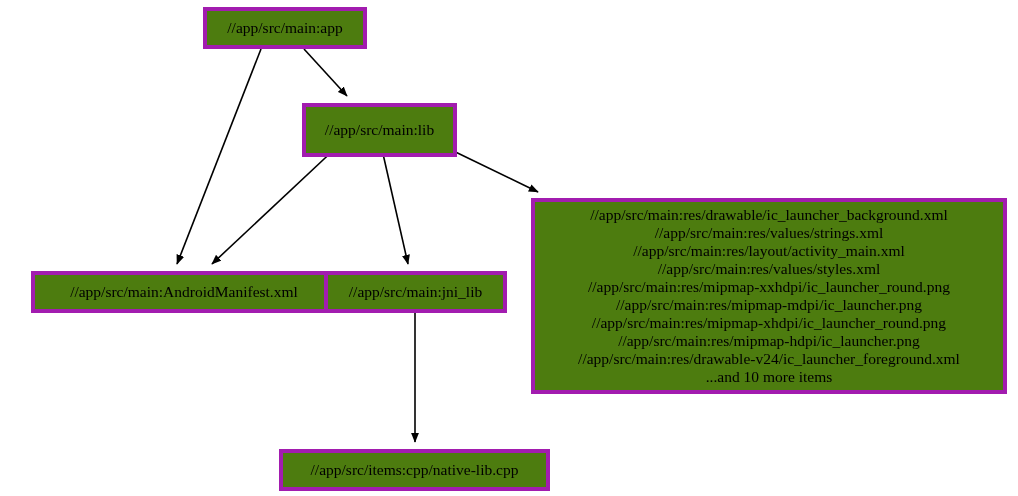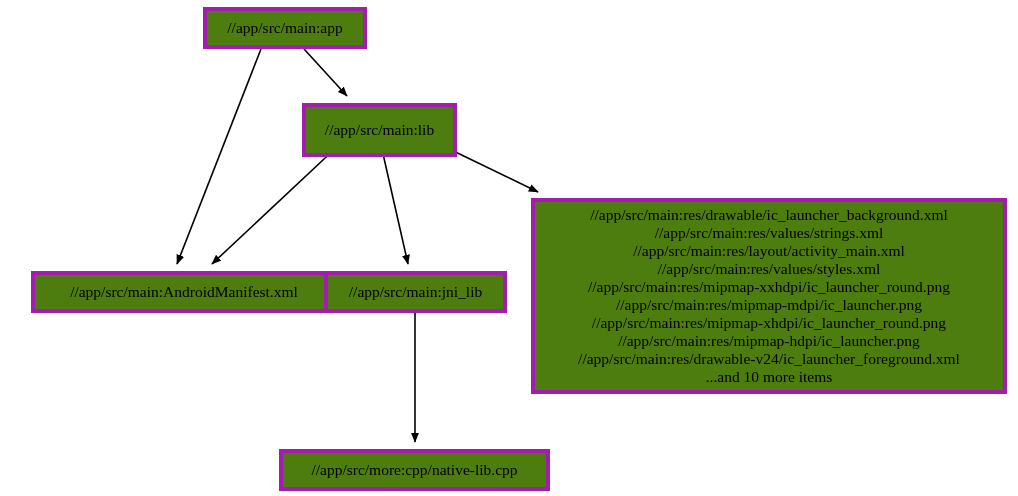--- a/index.html
+++ b/index.html
@@ -107,16 +107,16 @@
 //app/src/main:res/values/styles.xml
 //app/src/main:res/mipmap-xxhdpi/ic_launcher_round.png
 //app/src/main:res/mipmap-mdpi/ic_launcher.png
 //app/src/main:res/mipmap-xhdpi/ic_launcher_round.png
 //app/src/main:res/mipmap-hdpi/ic_launcher.png
 //app/src/main:res/drawable-v24/ic_launcher_foreground.xml
 ...and 10 more items</span>
   </div>
 
   <div class="node" id="node-native-lib">
-    <span class="node-label">//app/src/more:cpp/native-lib.cpp</span>
+    <span class="node-label">//app/src/items:cpp/native-lib.cpp</span>
   </div>
 
 </div>
 
 </body></html>

